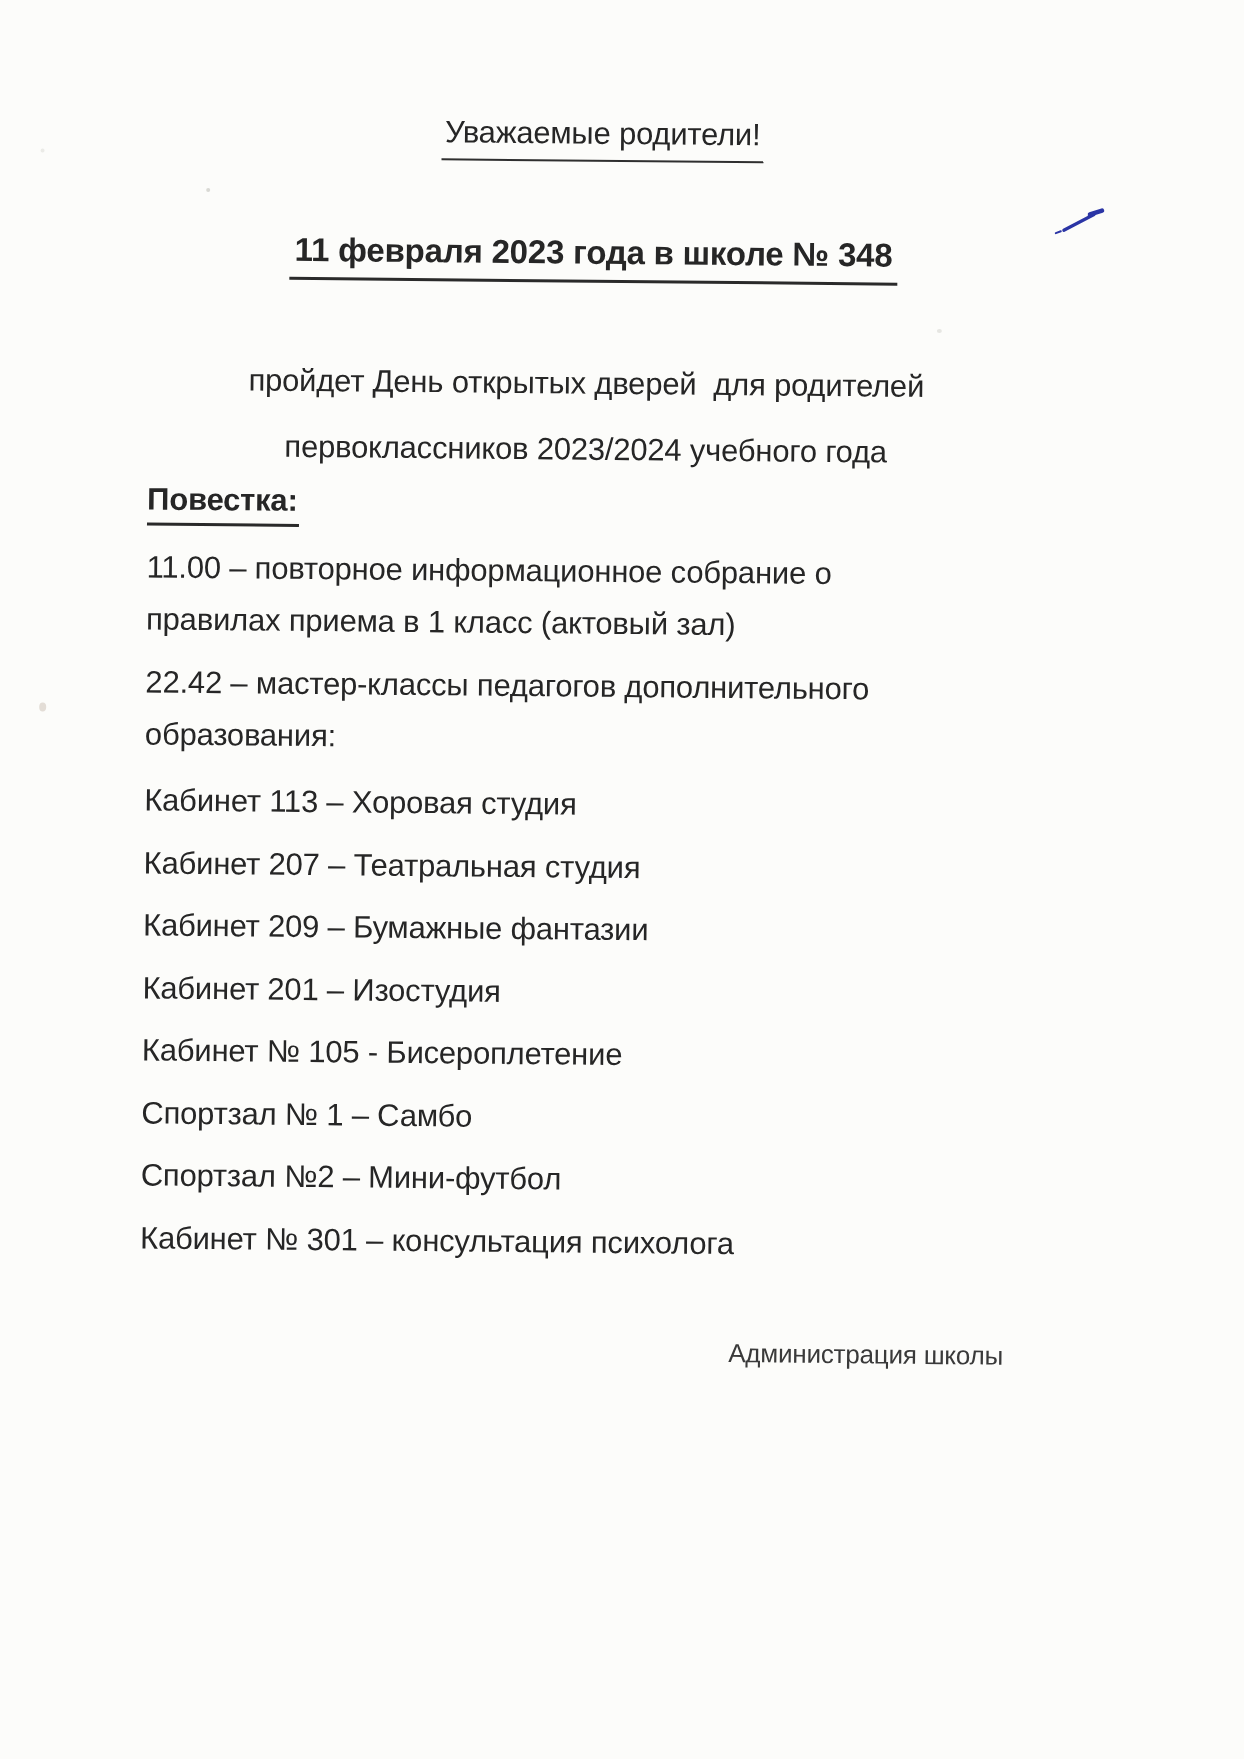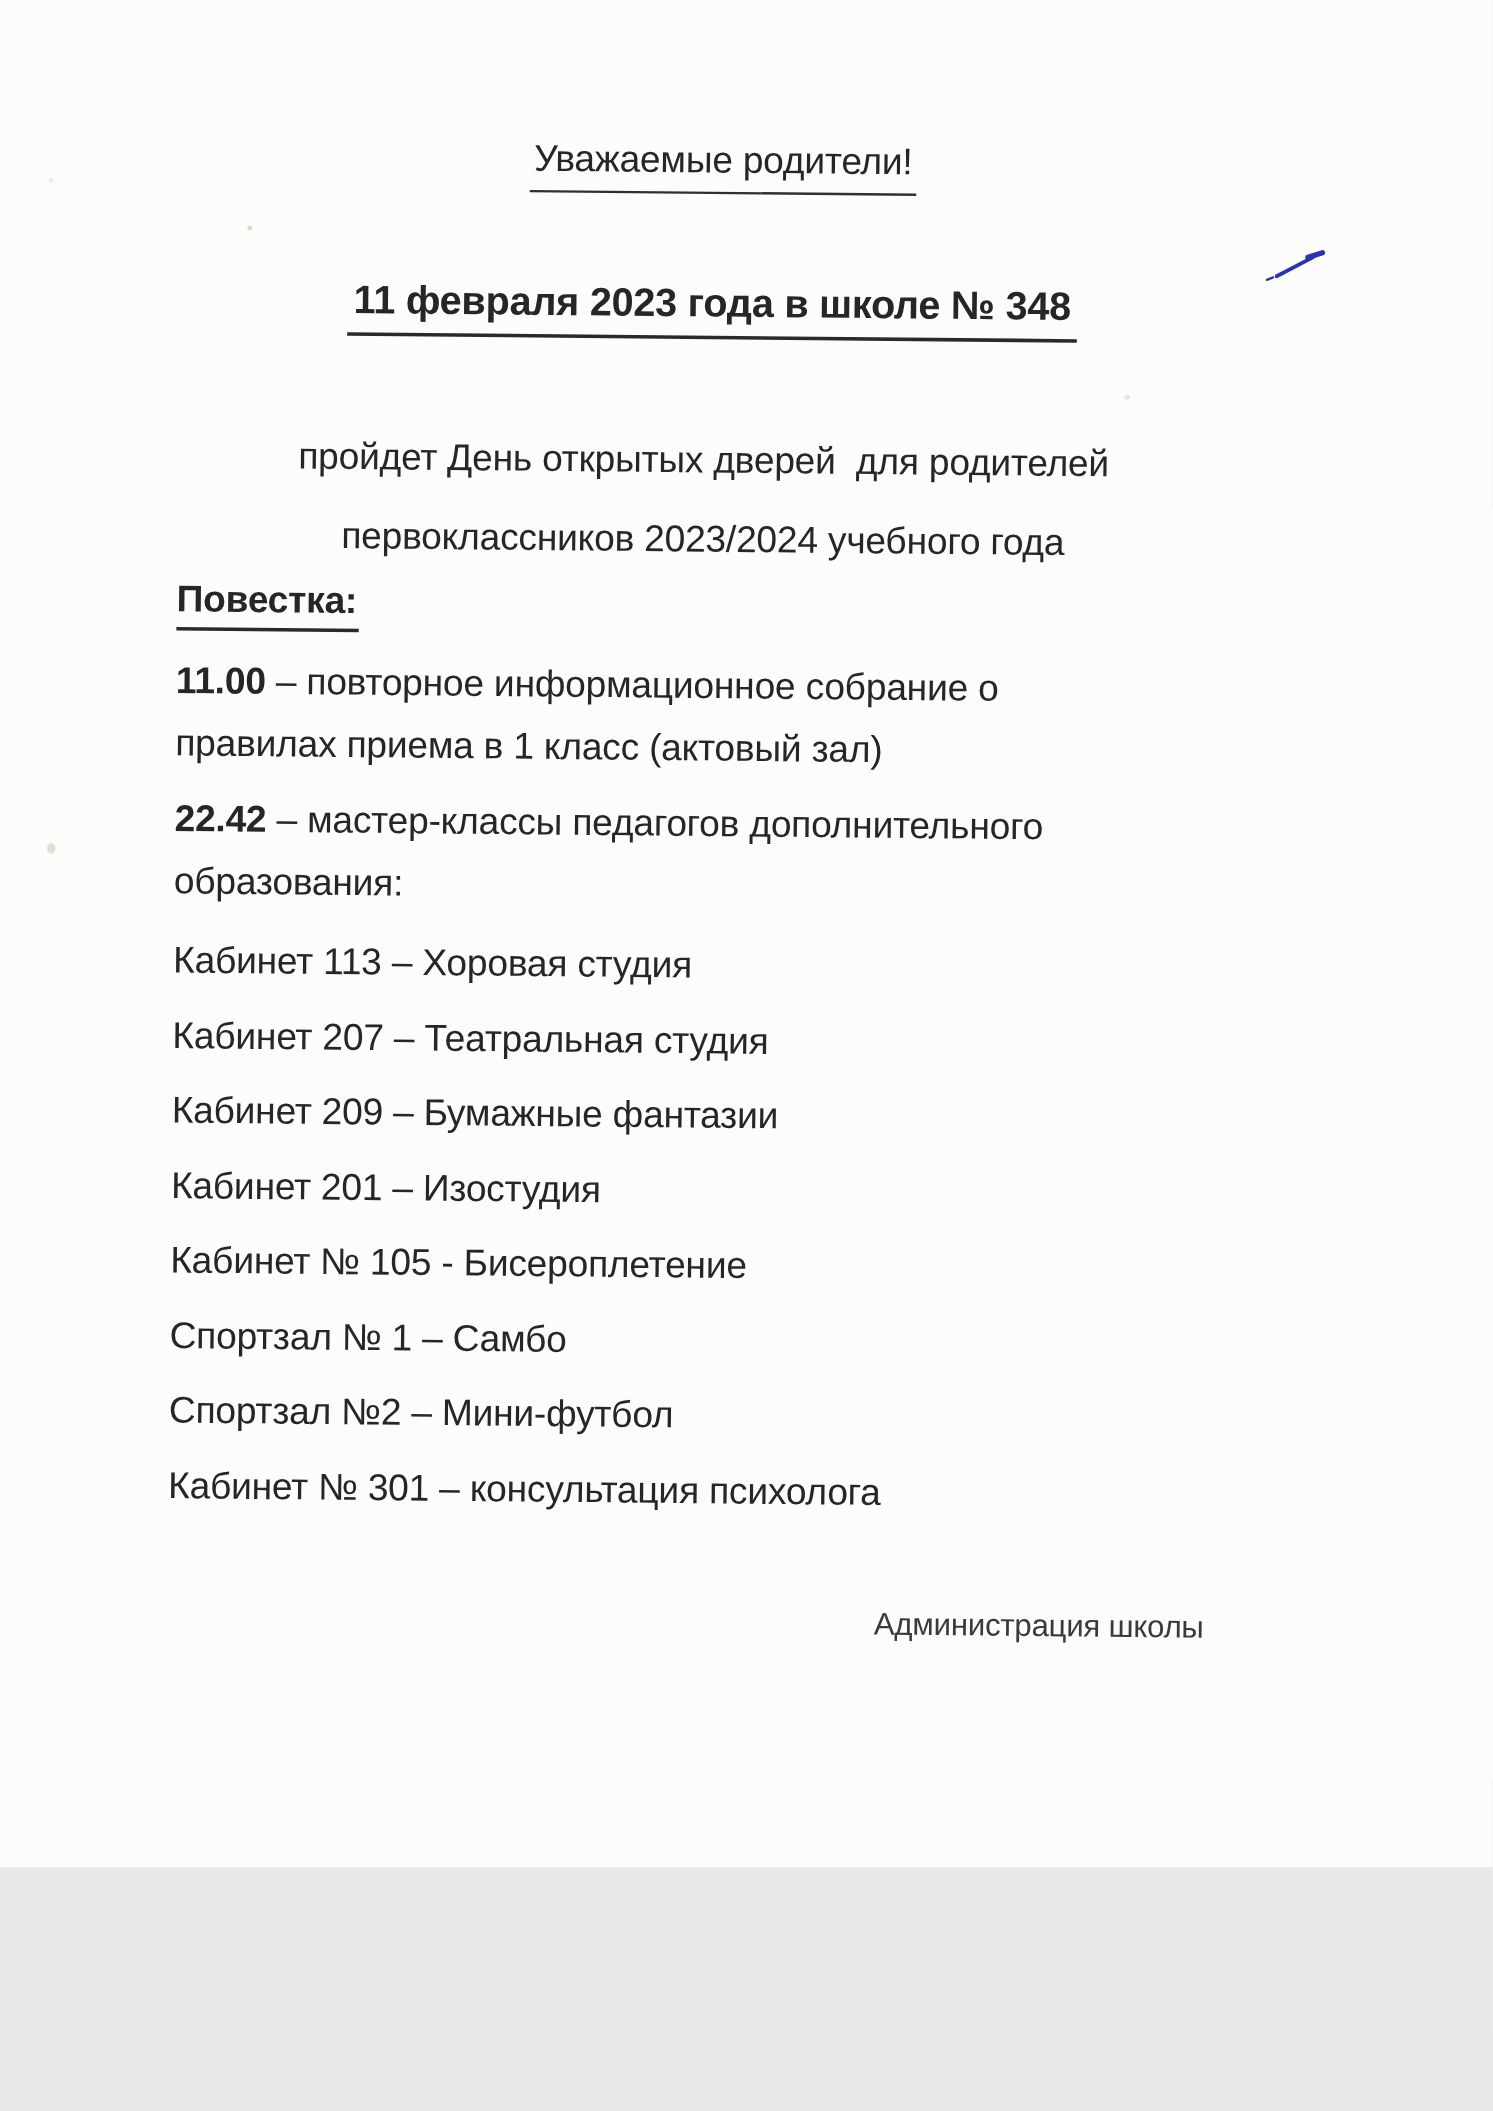--- a/index.html
+++ b/index.html
@@ -1,35 +1,35 @@
 <!DOCTYPE html>
 <html lang="ru"><head>
 <meta charset="utf-8">
 <style>
   html, body { margin: 0; padding: 0; background: #e8e8e6; }
   .page {
     position: relative;
     width: 1244px;
-    height: 1556px;
+    height: 1759px;
     margin: 0 auto;
     background: #fcfcfa;
     overflow: hidden;
     font-family: "Liberation Sans", sans-serif;
     color: #262626;
     letter-spacing: -0.2px;
   }
   
   .sheet {
     position: absolute;
     inset: 0;
     transform: rotate(0.55deg);
     transform-origin: 0 0;
   }
   .line { white-space: pre; }
-  .b { font-weight: bold; }
+  .b { font-weight: normal; }
 
   .doc-title {
     position: absolute;
     top: 107px; left: 0;
     width: 1208px;
     text-align: center;
     font-size: 31px;
     line-height: 42px;
   }
   .doc-title .u {

